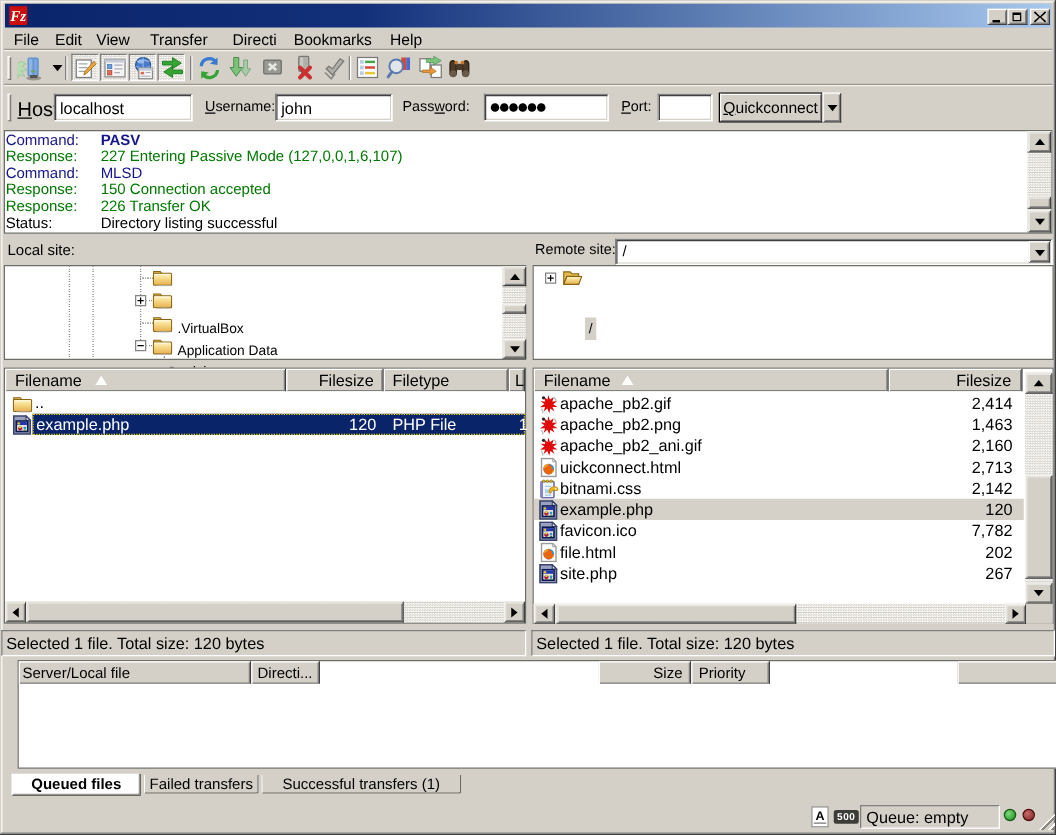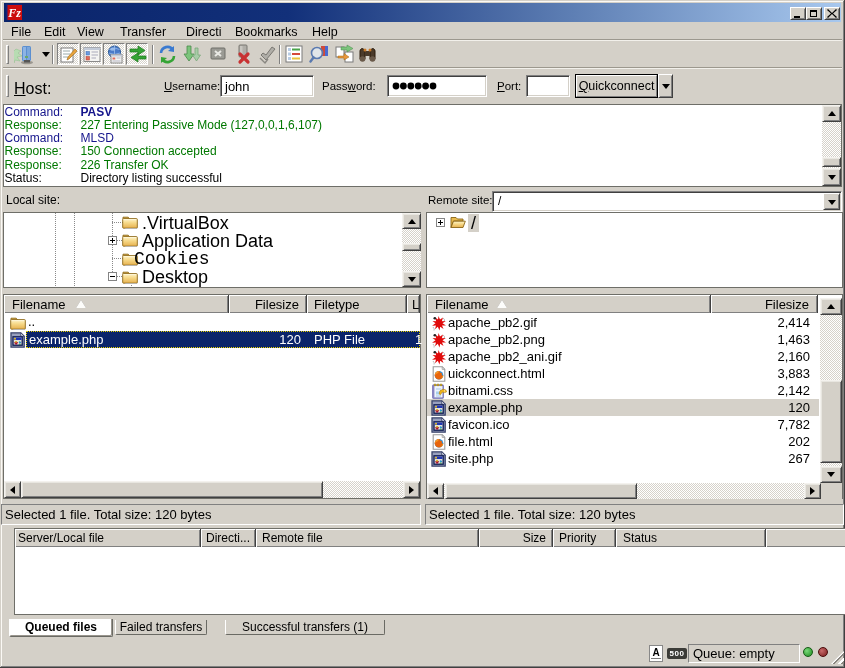--- a/index.html
+++ b/index.html
@@ -21,21 +21,21 @@
 .sbtn{background:#d4d0c8;border:1px solid;border-color:#f4f2ee #404040 #404040 #f4f2ee;
       box-shadow:inset 1px 1px 0 #e8e6e0, inset -1px -1px 0 #808080;display:flex;align-items:center;justify-content:center;}
 .thumb{background:#d4d0c8;border:1px solid;border-color:#f4f2ee #404040 #404040 #f4f2ee;
       box-shadow:inset 1px 1px 0 #e8e6e0, inset -1px -1px 0 #808080;}
 .u{text-decoration:underline;}
 .dotv{width:1px;background-image:repeating-linear-gradient(to bottom,#8a8a8a 0 1px,transparent 1px 2px);}
 .doth{height:1px;background-image:repeating-linear-gradient(to right,#8a8a8a 0 1px,transparent 1px 2px);}
 .pmbox{width:9px;height:9px;background:#fff;border:1px solid #848484;position:absolute;}
 .pmbox:before{content:"";position:absolute;left:1px;right:1px;top:3px;height:1px;background:#000;}
 .pmbox.plus:after{content:"";position:absolute;top:1px;bottom:1px;left:3px;width:1px;background:#000;}
-.trtxt{position:absolute;font-size:18px;line-height:18px;white-space:pre;}
+.trtxt{position:absolute;font-size:11px;line-height:18px;white-space:pre;margin-top:40px;}
 .lrow{position:absolute;height:17px;font-size:13px;line-height:17px;white-space:pre;}
 </style>
 </head>
 <body>
 <svg width="0" height="0" style="position:absolute;">
   <defs>
     <linearGradient id="fg" x1="0" y1="0" x2="0" y2="1">
       <stop offset="0" stop-color="#fff6cc"></stop>
         <stop offset="0.45" stop-color="#f6d887"></stop>
         <stop offset="1" stop-color="#e6b04e"></stop>
@@ -251,20 +251,23 @@
     <circle cx="8" cy="6" r="1.5" fill="#c87a2a"></circle>
     <circle cx="13" cy="6" r="1.5" fill="#c87a2a"></circle>
   </svg>
 </div>
 <div class="abs" style="left:3px;top:67px;width:839px;height:1px;background:#9c988e;"></div>
 <div class="abs" style="left:3px;top:68px;width:839px;height:1px;background:#f2f0eb;"></div>
 
 <div id="quickbar" class="abs" style="left:3px;top:69px;width:839px;height:32px;">
   <div class="abs" style="left:3px;top:6px;width:3px;height:22px;background:#d4d0c8;border:1px solid;border-color:#fff #808080 #808080 #fff;"></div>
   <div class="abs" style="left:11px;top:11px;font-size:16px;"><span class="u">H</span>ost:</div>
+  <div class="abs sunk2" style="left:40px;top:6px;width:111px;height:22px;">
+    <div style="margin:3px 0 0 4px;font-size:13px;">localhost</div>
+  </div>
   <div class="abs" style="left:161px;top:11px;font-size:11.5px;"><span class="u">U</span>sername:</div>
   <div class="abs sunk2" style="left:217px;top:6px;width:94px;height:22px;">
     <div style="margin:3px 0 0 4px;font-size:13px;">john</div>
   </div>
   <div class="abs" style="left:319px;top:11px;font-size:11.5px;">Pass<span class="u">w</span>ord:</div>
   <div class="abs sunk2" style="left:384px;top:6px;width:100px;height:22px;">
     <svg style="position:absolute;left:4px;top:6px;" width="45" height="8">
         <circle cx="4" cy="4" r="3.4"></circle>
         <circle cx="11.4" cy="4" r="3.4"></circle>
         <circle cx="18.8" cy="4" r="3.4"></circle>
@@ -419,21 +422,21 @@
     <div class="lrow" style="right:32px;top:36px;">1,463</div>
   <svg class="abs" style="left:4px;top:54px;" width="16" height="16">
       <use href="#apico"></use>
     </svg>
   <div class="lrow" style="left:21px;top:53px;">apache_pb2_ani.gif</div>
     <div class="lrow" style="right:32px;top:53px;">2,160</div>
   <svg class="abs" style="left:4px;top:71px;" width="16" height="16">
       <use href="#ffico"></use>
     </svg>
   <div class="lrow" style="left:21px;top:70px;">uickconnect.html</div>
-    <div class="lrow" style="right:32px;top:70px;">3,883</div>
+    <div class="lrow" style="right:32px;top:70px;">2,713</div>
   <svg class="abs" style="left:4px;top:88px;" width="16" height="16">
       <use href="#cssico"></use>
     </svg>
   <div class="lrow" style="left:21px;top:87px;">bitnami.css</div>
     <div class="lrow" style="right:32px;top:87px;">2,142</div>
   <svg class="abs" style="left:4px;top:105px;" width="16" height="16">
       <use href="#phpico"></use>
     </svg>
   <div class="lrow" style="left:21px;top:104px;">example.php</div>
     <div class="lrow" style="right:32px;top:104px;">120</div>
@@ -480,39 +483,33 @@
   <div style="margin:2px 0 0 3px;font-size:13px;">Selected 1 file. Total size: 120 bytes</div>
 </div>
 
 <div id="queue" class="abs whitebox" style="left:14px;top:528px;width:839px;height:87px;">
   <div class="abs hseg" style="left:0;top:0;width:186px;height:18px;">
       <span class="abs" style="left:3px;top:2px;">Server/Local file</span>
     </div>
   <div class="abs hseg" style="left:186px;top:0;width:55px;height:18px;">
       <span class="abs" style="left:5px;top:2px;">Directi...</span>
     </div>
-  <div class="abs hseg" style="left:241px;top:0;width:223px;height:18px;">
-      <span class="abs" style="left:6px;top:2px;">Remote file</span>
-    </div>
   <div class="abs hseg" style="left:464px;top:0;width:74px;height:18px;">
       <span class="abs" style="right:6px;top:2px;">Size</span>
     </div>
   <div class="abs hseg" style="left:538px;top:0;width:63px;height:18px;">
       <span class="abs" style="left:6px;top:2px;">Priority</span>
-    </div>
-  <div class="abs hseg" style="left:601px;top:0;width:150px;height:18px;">
-      <span class="abs" style="left:7px;top:2px;">Status</span>
     </div>
   <div class="abs hseg" style="left:751px;top:0;width:86px;height:18px;"></div>
 </div>
 
 <div id="tabs" class="abs" style="left:0;top:618px;width:845px;height:20px;">
   <div class="abs" style="left:9px;top:1px;width:104px;height:18px;background:#fff;border:1px solid;border-color:#fff #6a6a64 #6a6a64 #fff;border-top:none;border-radius:0 0 2px 2px;box-shadow:inset -1px -1px 0 #9a968e;text-align:center;font-weight:bold;line-height:16px;">Queued files</div>
   <div class="abs" style="left:115px;top:2px;width:92px;height:15px;background:#d4d0c8;border:1px solid;border-color:#d4d0c8 #6a6a64 #6a6a64 #fff;border-top:none;border-radius:0 0 2px 2px;text-align:center;line-height:14px;">Failed transfers</div>
-  <div class="abs" style="left:209px;top:2px;width:160px;height:15px;background:#d4d0c8;border:1px solid;border-color:#d4d0c8 #6a6a64 #6a6a64 #fff;border-top:none;border-radius:0 0 2px 2px;text-align:center;line-height:14px;margin-left:16px;">Successful transfers (1)</div>
+  <div class="abs" style="left:209px;top:2px;width:160px;height:15px;background:#d4d0c8;border:1px solid;border-color:#d4d0c8 #6a6a64 #6a6a64 #fff;border-top:none;border-radius:0 0 2px 2px;text-align:center;line-height:14px;">Successful transfers (1)</div>
 </div>
 
 <div id="statusbar" class="abs" style="left:3px;top:640px;width:840px;height:26px;">
   <svg class="abs" style="left:646px;top:5px;" width="14" height="17" viewBox="0 0 14 17">
     <rect x="0.5" y="0.5" width="13" height="16" fill="#fff" stroke="#888"></rect>
     <text x="7" y="11" font-size="10" font-weight="bold" text-anchor="middle" fill="#000" font-family="Liberation Sans,sans-serif">A</text>
     <line x1="2" y1="13.5" x2="12" y2="13.5" stroke="#777"></line>
   </svg>
   <div class="abs" style="left:664px;top:8px;width:20px;height:11px;background:#3c3c38;border-radius:2px;color:#fff;font-size:8px;font-weight:bold;text-align:center;line-height:11px;letter-spacing:0.5px;">500</div>
   <div class="abs" style="left:685px;top:4px;width:112px;height:19px;border:1px solid;border-color:#808080 #fff #fff #808080;background:#d4d0c8;">

